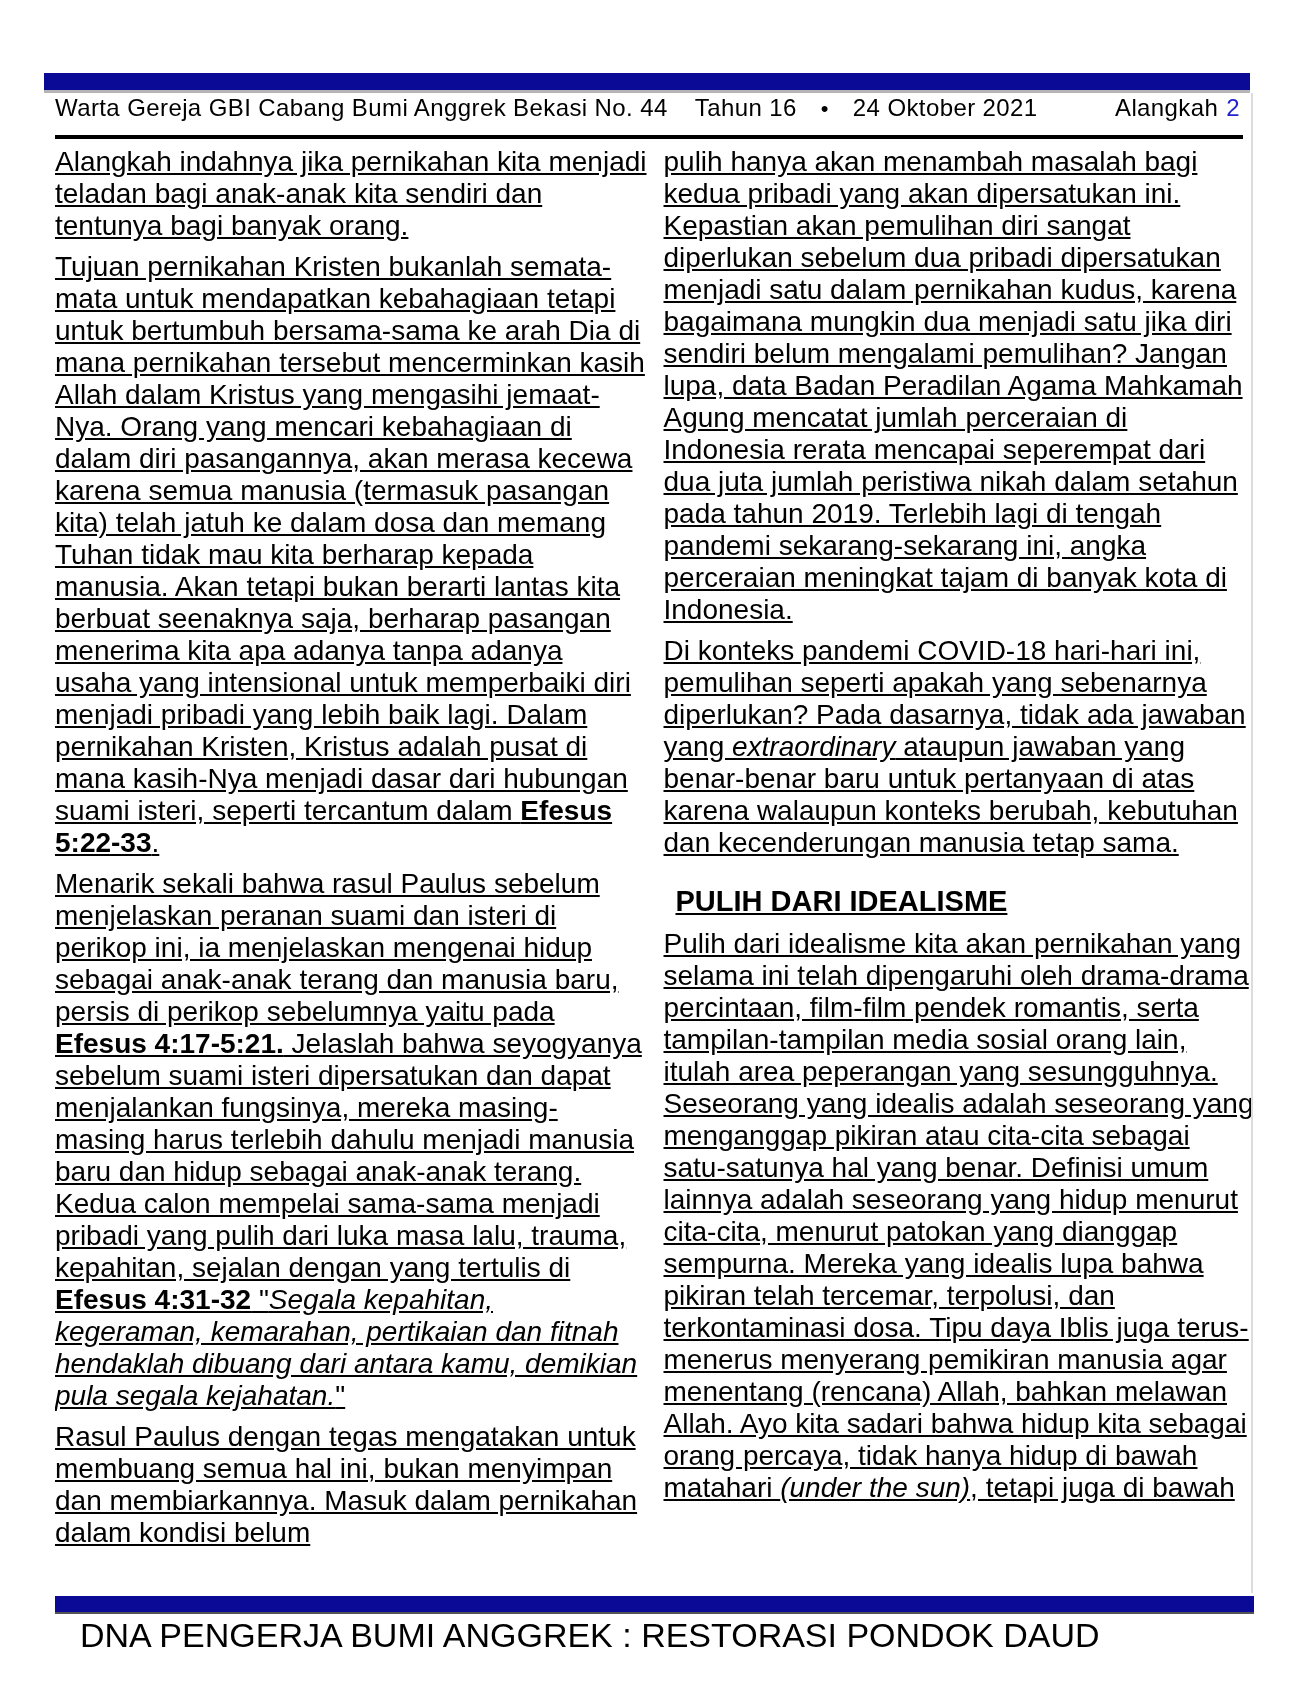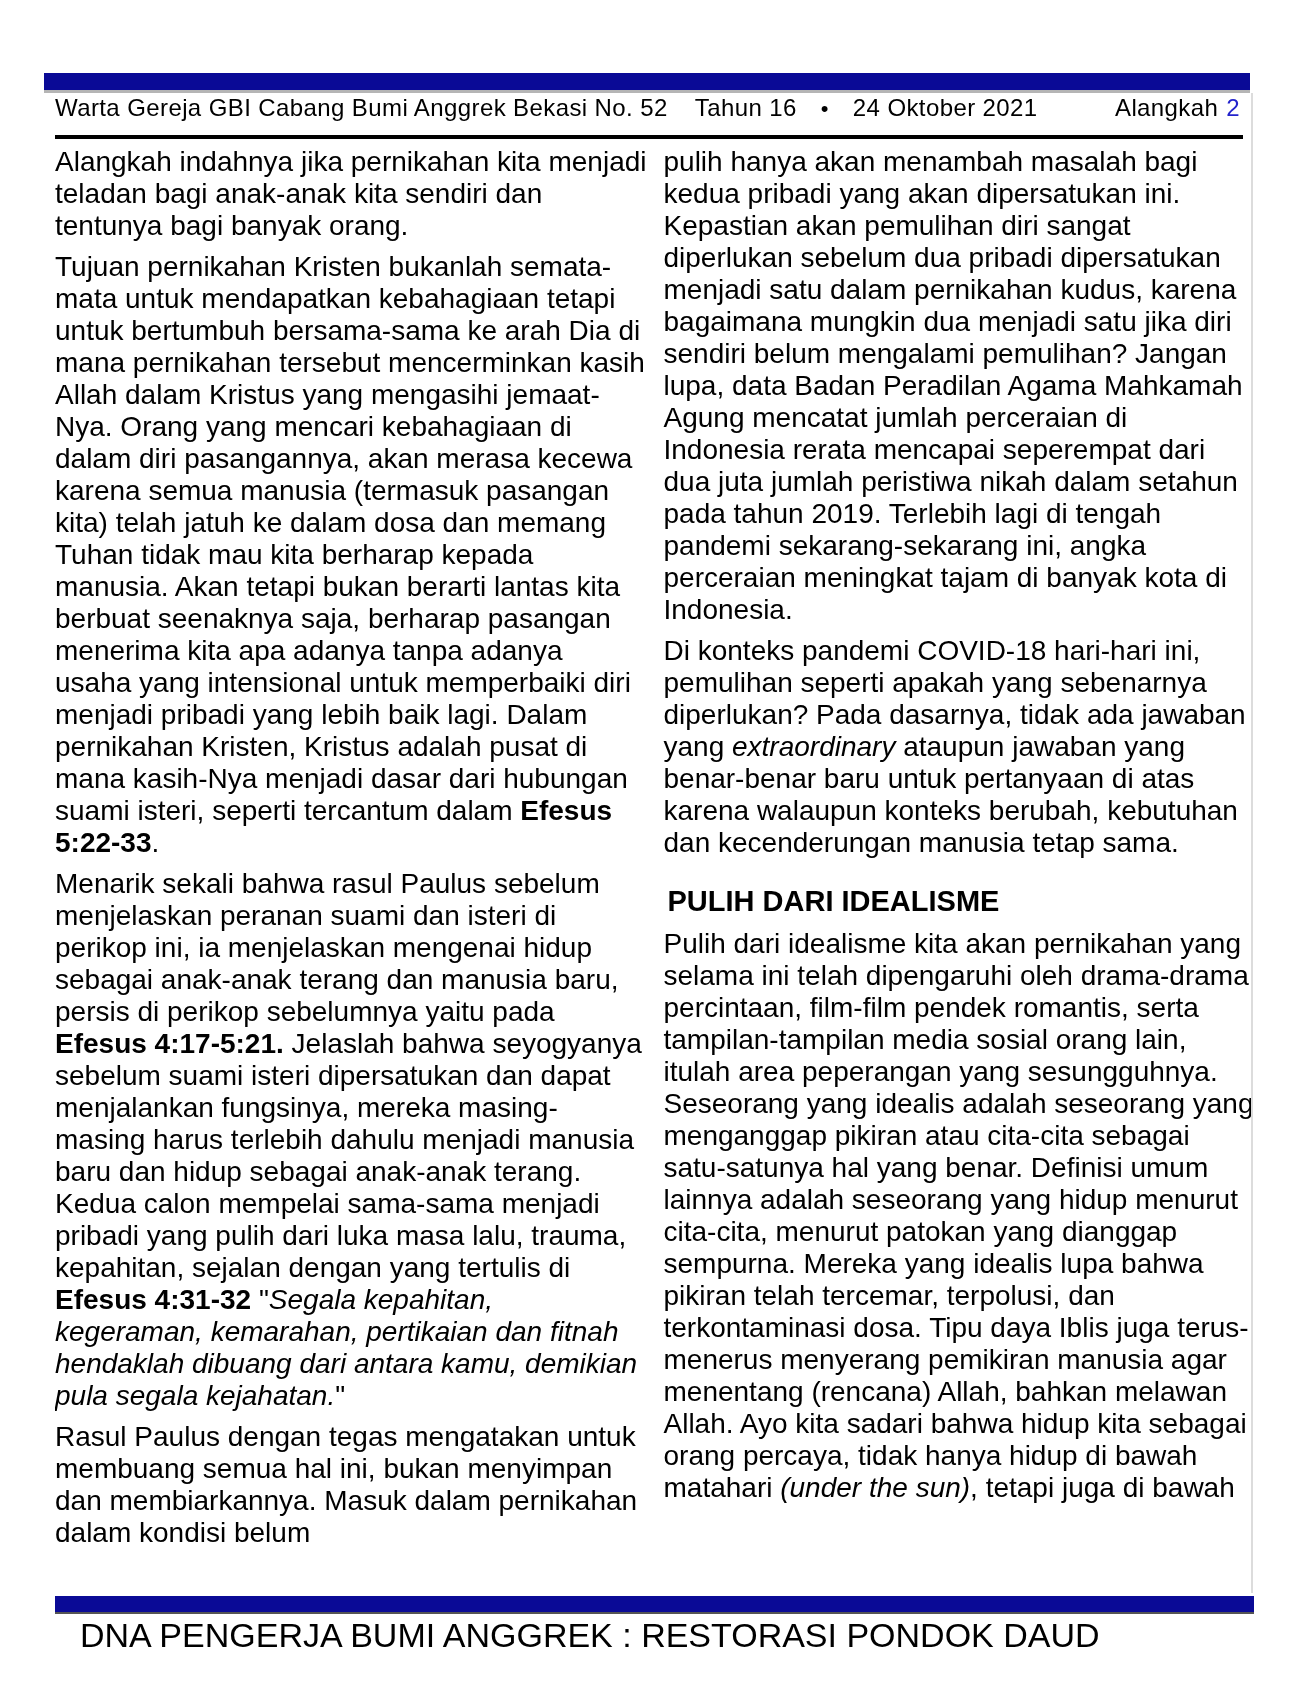--- a/index.html
+++ b/index.html
@@ -22,28 +22,28 @@
     font-size:24px;letter-spacing:0.4px;white-space:nowrap;
   }
   .header-left .year{margin-left:27px;}
   .header-left .bullet{margin:0 24px;font-size:22px;}
   .header-right .page-num{color:var(--page-num);margin-left:8px;}
   .header-rule{
     position:absolute;left:55px;top:135px;width:1188px;height:4px;background:#000;
   }
   .columns{
     position:absolute;left:55px;top:146px;width:1200px;height:1447px;
-    display:flex;gap:17px;overflow:hidden;
+    display:flex;gap:17px;overflow:hidden;text-decoration:underline;
   }
   .column{width:592px;font-size:28px;line-height:32px;text-align:left;}
   .para{margin:0 0 9px 0;}
   .para .bold{font-weight:bold;}
   .para .italic{font-style:italic;margin-top:28px;}
   .section-heading{
-    margin:26px 0 10px 4px;font-size:29px;line-height:33px;font-weight:bold;
+    margin:26px 0 10px 12px;font-size:29px;line-height:33px;font-weight:bold;
     letter-spacing:0px;
   }
   .right-edge-line{
     position:absolute;left:1251px;top:93px;width:2px;height:1500px;background:#dcdcdc;
   }
   .footer-bar{
     position:absolute;left:55px;top:1596px;width:1199px;height:16px;
     background:var(--accent);border-bottom:2px solid #555;
   }
   .footer-text{
@@ -51,21 +51,21 @@
     font-size:34px;font-weight:normal;letter-spacing:0px;white-space:nowrap;
   }
 </style>
 </head>
 <body>
 
 <div class="top-bar"></div>
 
 <div class="header-row">
   <div class="header-left">
-    <span>Warta Gereja GBI Cabang Bumi Anggrek Bekasi No. 52</span><span class="year">Tahun 16</span><span class="bullet">•</span><span>24 Oktober 2021</span>
+    <span>Warta Gereja GBI Cabang Bumi Anggrek Bekasi No. 44</span><span class="year">Tahun 16</span><span class="bullet">•</span><span>24 Oktober 2021</span>
   </div>
   <div class="header-right">
     <span>Alangkah</span><span class="page-num">2</span>
   </div>
 </div>
 
 <div class="header-rule"></div>
 
 <div class="columns">
   <div class="column">

